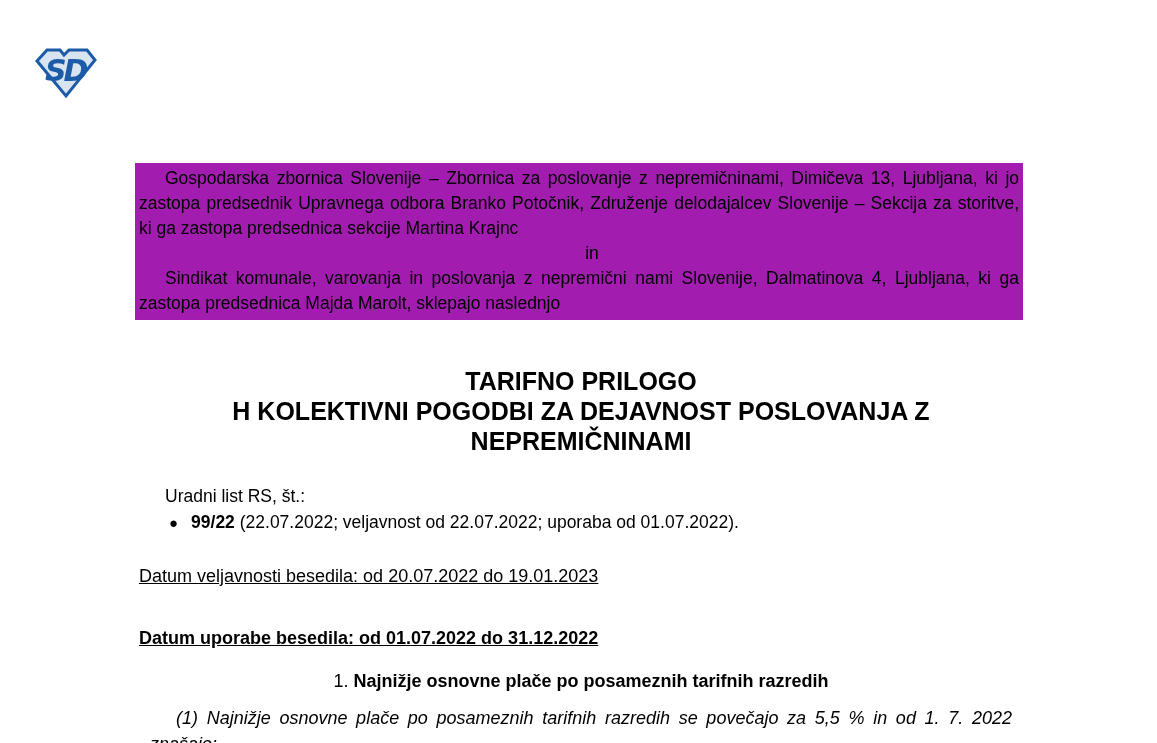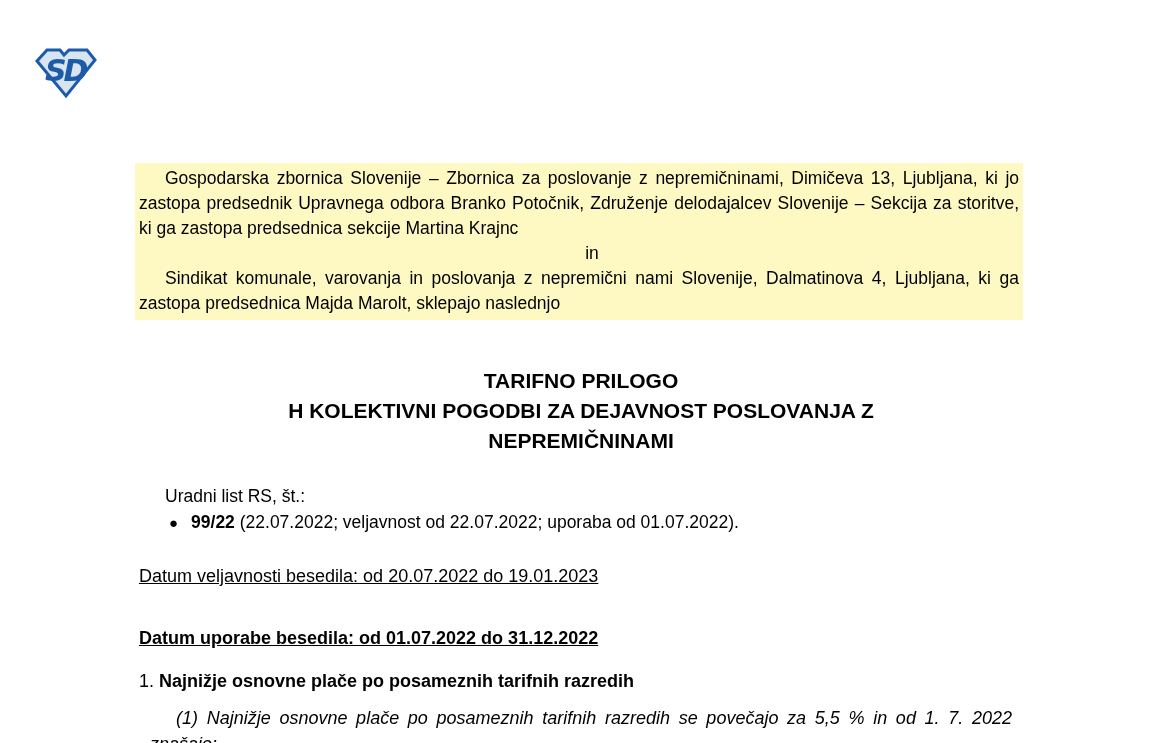--- a/index.html
+++ b/index.html
@@ -35,41 +35,41 @@
     letter-spacing: -3px;
   }
 
   
   .preamble {
     position: absolute;
     left: 135px;
     top: 163px;
     width: 888px;
     box-sizing: border-box;
-    background: #fef9c3;
+    background: #a21caf;
     padding: 3px 4px 4px 4px;
     font-size: 17.5px;
     line-height: 25px;
   }
   .preamble p {
     margin: 0;
     text-align: justify;
     text-indent: 26px;
   }
   .preamble p.no-justify { text-align: center; }
 
   
   .doc-title {
     position: absolute;
     left: 139px;
     top: 366px;
     width: 884px;
     text-align: center;
     font-weight: bold;
-    font-size: 21px;
+    font-size: 25px;
     line-height: 30px;
   }
 
   
   .gazette {
     position: absolute;
     left: 139px;
     top: 484px;
     width: 884px;
     font-size: 17.5px;
@@ -103,21 +103,21 @@
   
   .section1 {
     position: absolute;
     left: 139px;
     top: 669px;
     width: 884px;
     font-size: 18px;
     line-height: 26px;
   }
   .section1 .section-heading {
-    text-align: left;
+    text-align: center;
     line-height: 25px;
     margin-bottom: 3px;
   }
   .section1 .section-heading .heading-bold { font-weight: bold; }
   .section1 .section-paragraph {
     margin: 11px;
     text-align: justify;
     text-indent: 26px;
     font-style: italic;
   }

